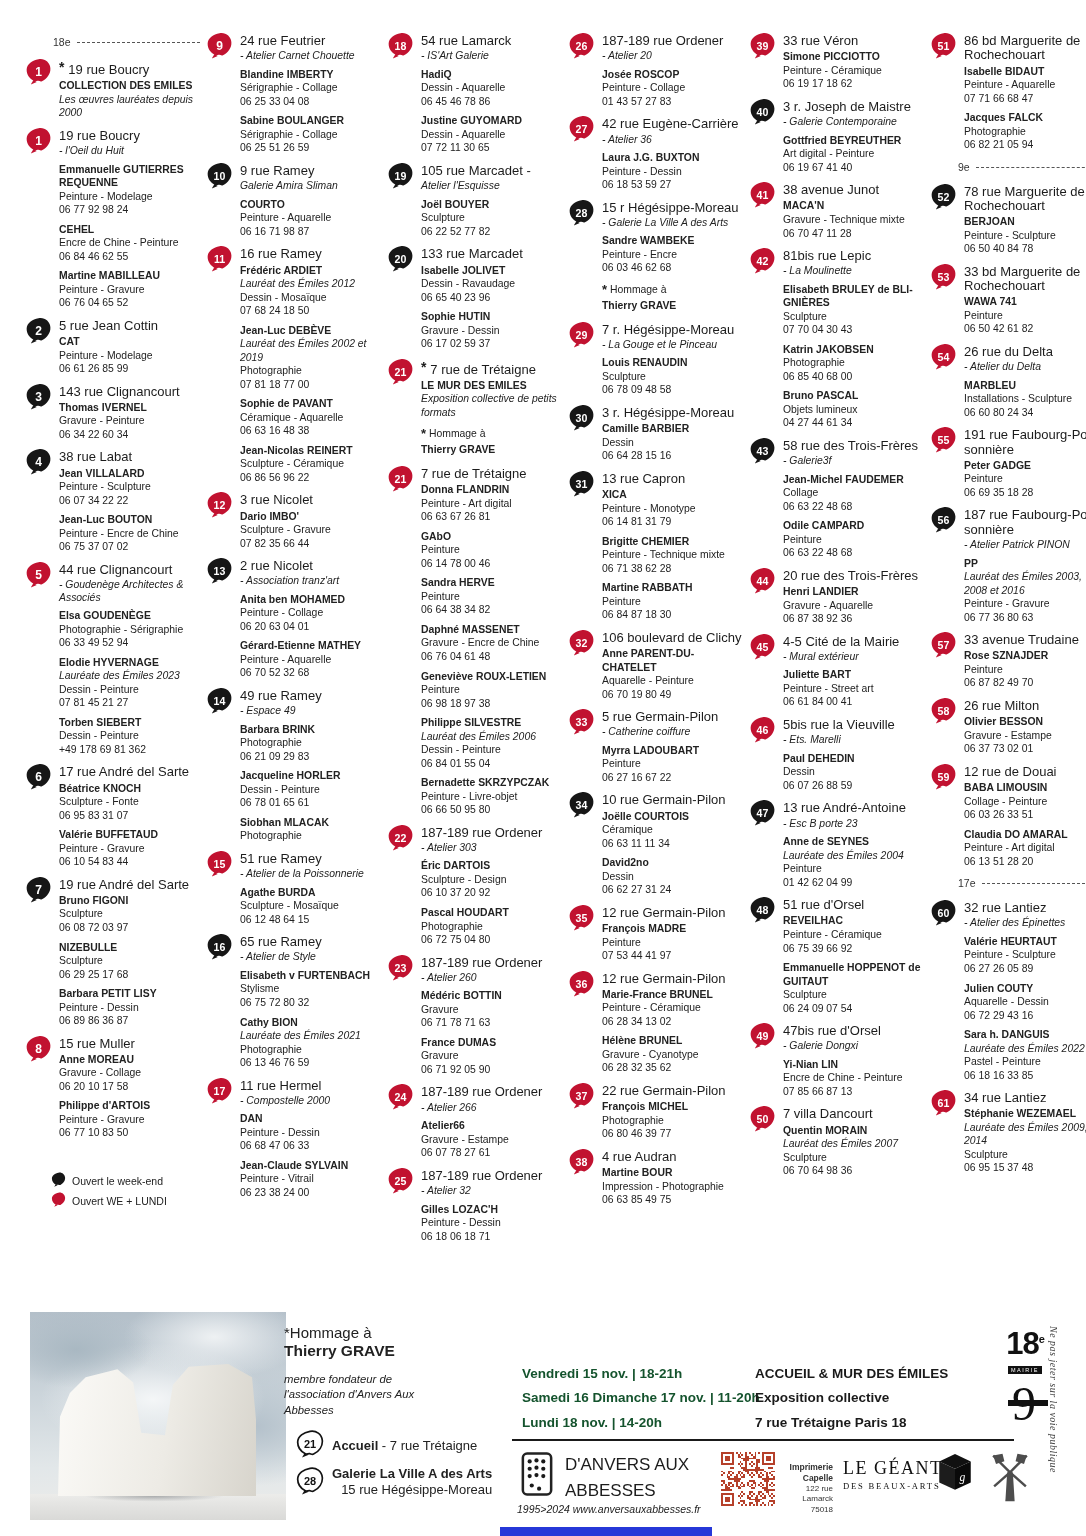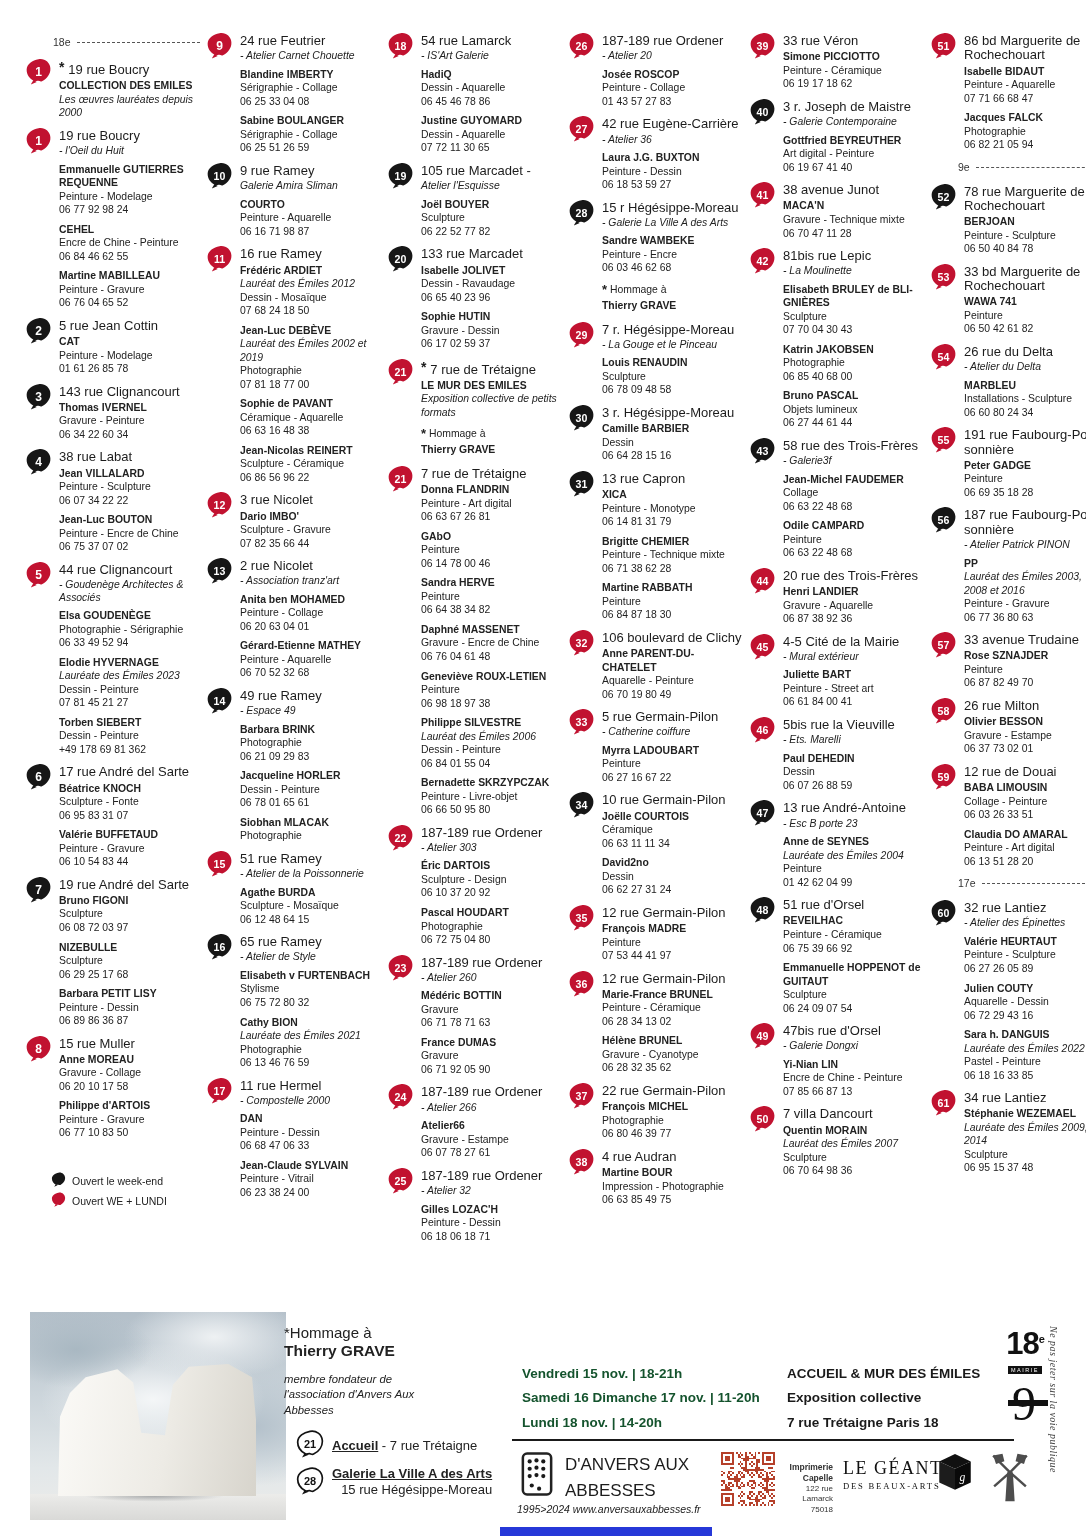--- a/index.html
+++ b/index.html
@@ -38,26 +38,26 @@
   .photo .shadow{position:absolute;left:24px;bottom:16px;width:200px;height:16px;
       background:radial-gradient(50% 50% at 50% 50%, rgba(90,95,100,.45), rgba(90,95,100,0) 70%);}
   .photo .sculpt{position:absolute;left:28px;bottom:24px;width:198px;height:132px;
       background:linear-gradient(100deg,#fbfaf7 0%,#edebe5 55%,#d7d4cc 100%);
       clip-path:polygon(0% 100%,1% 40%,6% 22%,14% 10%,30% 4%,38% 14%,42% 52%,54% 54%,58% 16%,66% 2%,86% 0%,98% 10%,100% 42%,100% 100%);}
   .hommage{position:absolute;left:284px;top:24px;width:180px;}
   .hom-t{font-size:15px;}
   .hom-n{font-size:15.5px;font-weight:bold;margin:1px 0 2px;}
   .hom-d{font-size:11.3px;font-style:italic;line-height:1.35;width:150px;margin-top:12px;}
   .fmk{position:absolute;left:296px;display:flex;align-items:center;gap:8px;font-size:13px;}
-  .fmk .b{font-weight:bold;text-decoration:underline;}
+  .fmk .b{font-weight:bold;}
   .fmk1{top:130px;}
   .fmk2{top:166px;}
   .fmk .two{line-height:1.25;text-align:right;}
   .dates{position:absolute;left:522px;top:62px;font-weight:bold;font-size:13.5px;line-height:1.8;color:#14532d;}
-  .accueil{position:absolute;left:787px;top:62px;font-weight:bold;font-size:13.5px;line-height:1.8;color:#1a1a1a;}
+  .accueil{position:absolute;left:755px;top:62px;font-weight:bold;font-size:13.5px;line-height:1.8;color:#1a1a1a;}
   .rule{position:absolute;left:512px;top:139px;width:502px;border-top:2px solid #1a1a1a;}
   .assoc-ico{position:absolute;left:521px;top:152px;}
   .assoc-name{position:absolute;left:565px;top:152px;font-size:17px;line-height:1.5;color:#1c1c1c;}
   .assoc-tag{position:absolute;left:517px;top:203px;font-size:10.5px;font-style:italic;color:#222;}
   .qr{position:absolute;left:721px;top:152px;}
   .imprim{position:absolute;left:775px;top:162px;width:58px;text-align:right;font-size:8px;line-height:1.3;color:#333;}
   .imprim .b{font-weight:bold;font-size:8.5px;}
   .geant{position:absolute;left:843px;top:158px;font-family:"Liberation Serif",serif;color:#111;}
   .geant .l1{font-size:18px;letter-spacing:1.5px;}
   .geant .l2{font-size:8.6px;letter-spacing:1.8px;margin-top:2px;}
@@ -122,21 +122,21 @@
       <div class="entry">
         <span class="pinwrap"><svg width="27" height="27" viewBox="0 0 28 28">
             <path d="M14 1.3C20.2.1 25.8 4.4 26.3 10.4 26.8 16.4 22.9 21.6 17.6 24.1 16.2 24.8 14.9 23.9 13.6 23.7 12.2 23.5 10.8 24.6 9.3 23.8 5 21.5 1.6 17.3 1.7 12.1 1.8 6.2 7.7 2.5 14 1.3Z" fill="#161616"></path>
             <path d="M8.8 22.8 6 27.6 12.2 24.9Z" fill="#161616"></path>
             <text x="14" y="18.2" text-anchor="middle" font-family="Liberation Sans, sans-serif" font-weight="700" font-size="12.5" fill="#fff">2</text>
           </svg></span>
         <div class="addr">5 rue Jean Cottin</div>
         <div class="artist">
           <div class="nm">CAT</div>
           <div>Peinture - Modelage</div>
-          <div>01 61 26 85 78</div>
+          <div>06 61 26 85 99</div>
         </div>
       </div>
       <div class="entry">
         <span class="pinwrap"><svg width="27" height="27" viewBox="0 0 28 28">
             <path d="M14 1.3C20.2.1 25.8 4.4 26.3 10.4 26.8 16.4 22.9 21.6 17.6 24.1 16.2 24.8 14.9 23.9 13.6 23.7 12.2 23.5 10.8 24.6 9.3 23.8 5 21.5 1.6 17.3 1.7 12.1 1.8 6.2 7.7 2.5 14 1.3Z" fill="#161616"></path>
             <path d="M8.8 22.8 6 27.6 12.2 24.9Z" fill="#161616"></path>
             <text x="14" y="18.2" text-anchor="middle" font-family="Liberation Sans, sans-serif" font-weight="700" font-size="12.5" fill="#fff">3</text>
           </svg></span>
         <div class="addr">143 rue Clignancourt</div>
         <div class="artist">
@@ -865,21 +865,21 @@
           <div>07 70 04 30 43</div>
         </div>
         <div class="artist">
           <div class="nm">Katrin JAKOBSEN</div>
           <div>Photographie</div>
           <div>06 85 40 68 00</div>
         </div>
         <div class="artist">
           <div class="nm">Bruno PASCAL</div>
           <div>Objets lumineux</div>
-          <div>06 27 44 61 44</div>
+          <div>04 27 44 61 34</div>
         </div>
       </div>
       <div class="entry">
         <span class="pinwrap"><svg width="27" height="27" viewBox="0 0 28 28">
             <path d="M14 1.3C20.2.1 25.8 4.4 26.3 10.4 26.8 16.4 22.9 21.6 17.6 24.1 16.2 24.8 14.9 23.9 13.6 23.7 12.2 23.5 10.8 24.6 9.3 23.8 5 21.5 1.6 17.3 1.7 12.1 1.8 6.2 7.7 2.5 14 1.3Z" fill="#161616"></path>
             <path d="M8.8 22.8 6 27.6 12.2 24.9Z" fill="#161616"></path>
             <text x="14" y="18.2" text-anchor="middle" font-family="Liberation Sans, sans-serif" font-weight="700" font-size="11" fill="#fff">43</text>
           </svg></span>
         <div class="addr">58 rue des Trois-Frères</div>
         <div class="sub">- Galerie3f</div>

